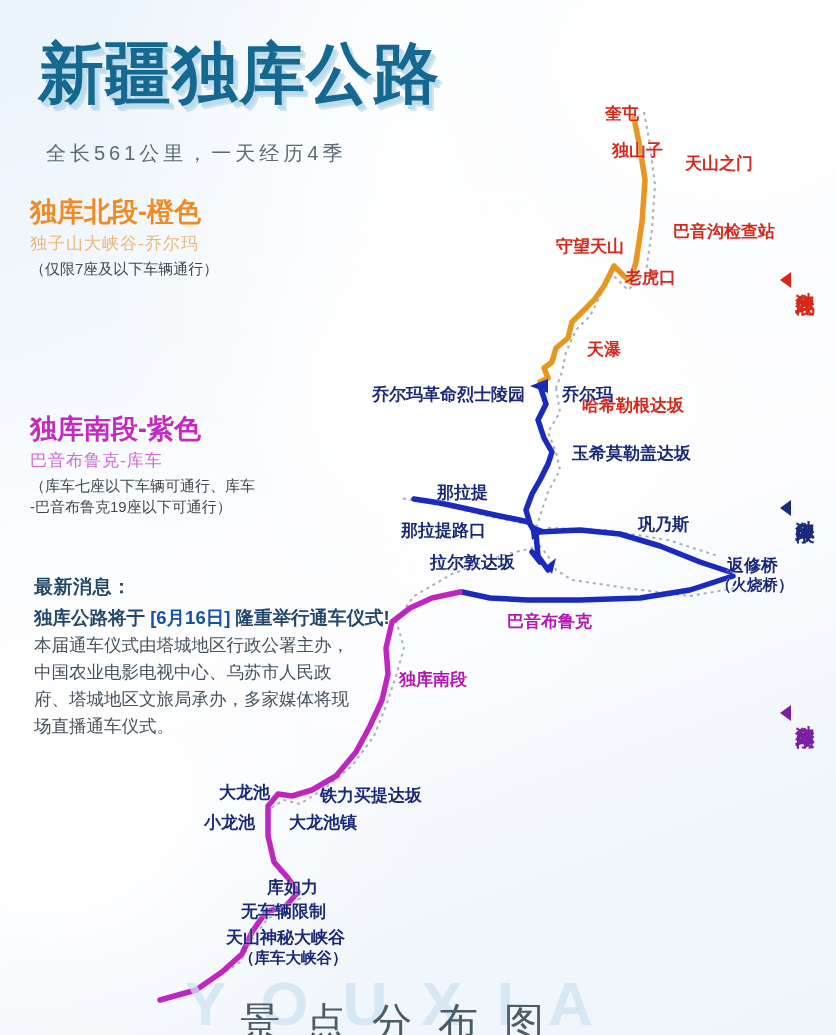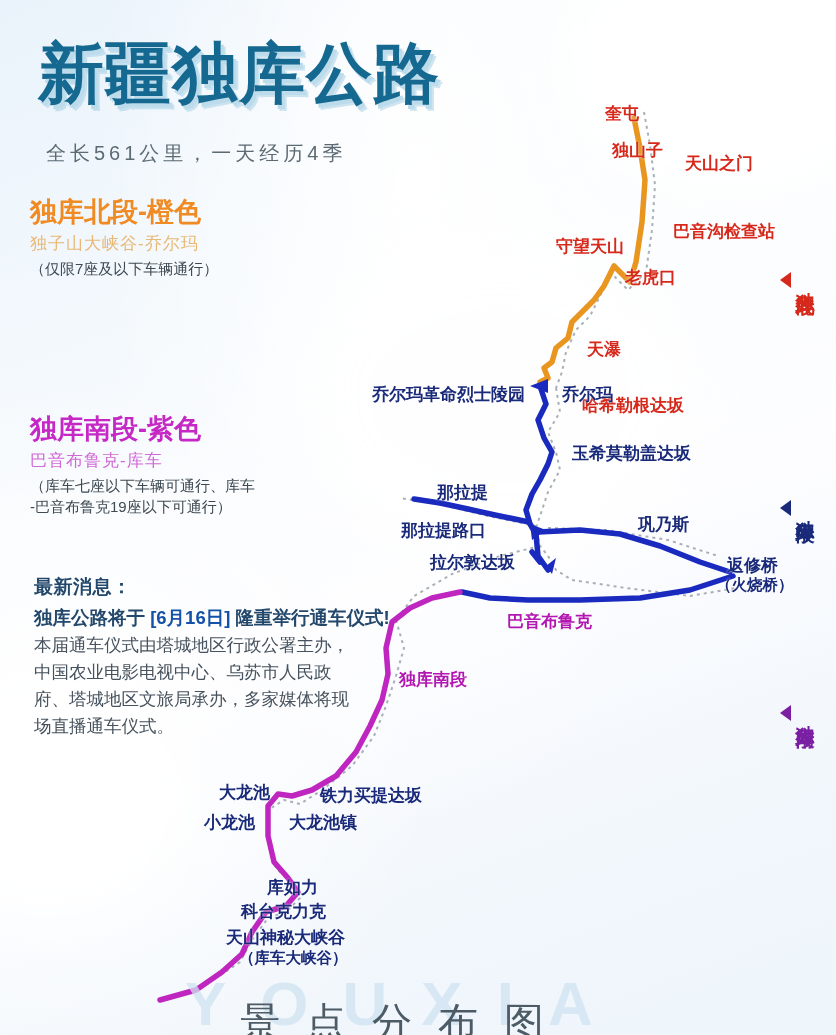--- a/index.html
+++ b/index.html
@@ -200,21 +200,21 @@
   <div class="mlabel lab-navy" style="left:727px;top:556px;">返修桥</div>
   <div class="mlabel lab-navy lab-sm" style="left:716px;top:576px;">（火烧桥）</div>
   <div class="mlabel lab-purple" style="left:507px;top:612px;">巴音布鲁克</div>
 
   <div class="mlabel lab-purple" style="left:399px;top:670px;">独库南段</div>
   <div class="mlabel lab-navy" style="left:219px;top:783px;">大龙池</div>
   <div class="mlabel lab-navy" style="left:320px;top:786px;">铁力买提达坂</div>
   <div class="mlabel lab-navy" style="left:204px;top:813px;">小龙池</div>
   <div class="mlabel lab-navy" style="left:289px;top:813px;">大龙池镇</div>
   <div class="mlabel lab-navy" style="left:267px;top:878px;">库如力</div>
-  <div class="mlabel lab-navy" style="left:241px;top:902px;">科台克力克</div>
+  <div class="mlabel lab-navy" style="left:241px;top:902px;">无车辆限制</div>
   <div class="mlabel lab-navy" style="left:226px;top:928px;">天山神秘大峡谷</div>
   <div class="mlabel lab-navy lab-sm" style="left:239px;top:949px;">（库车大峡谷）</div>
 
   <div class="side-mark sm-north" style="left:780px;top:272px;">
     <div class="tri"></div>
     <div class="vtext">独库北段</div>
   </div>
   <div class="side-mark sm-mid" style="left:780px;top:500px;">
     <div class="tri"></div>
     <div class="vtext">独库中段</div>

